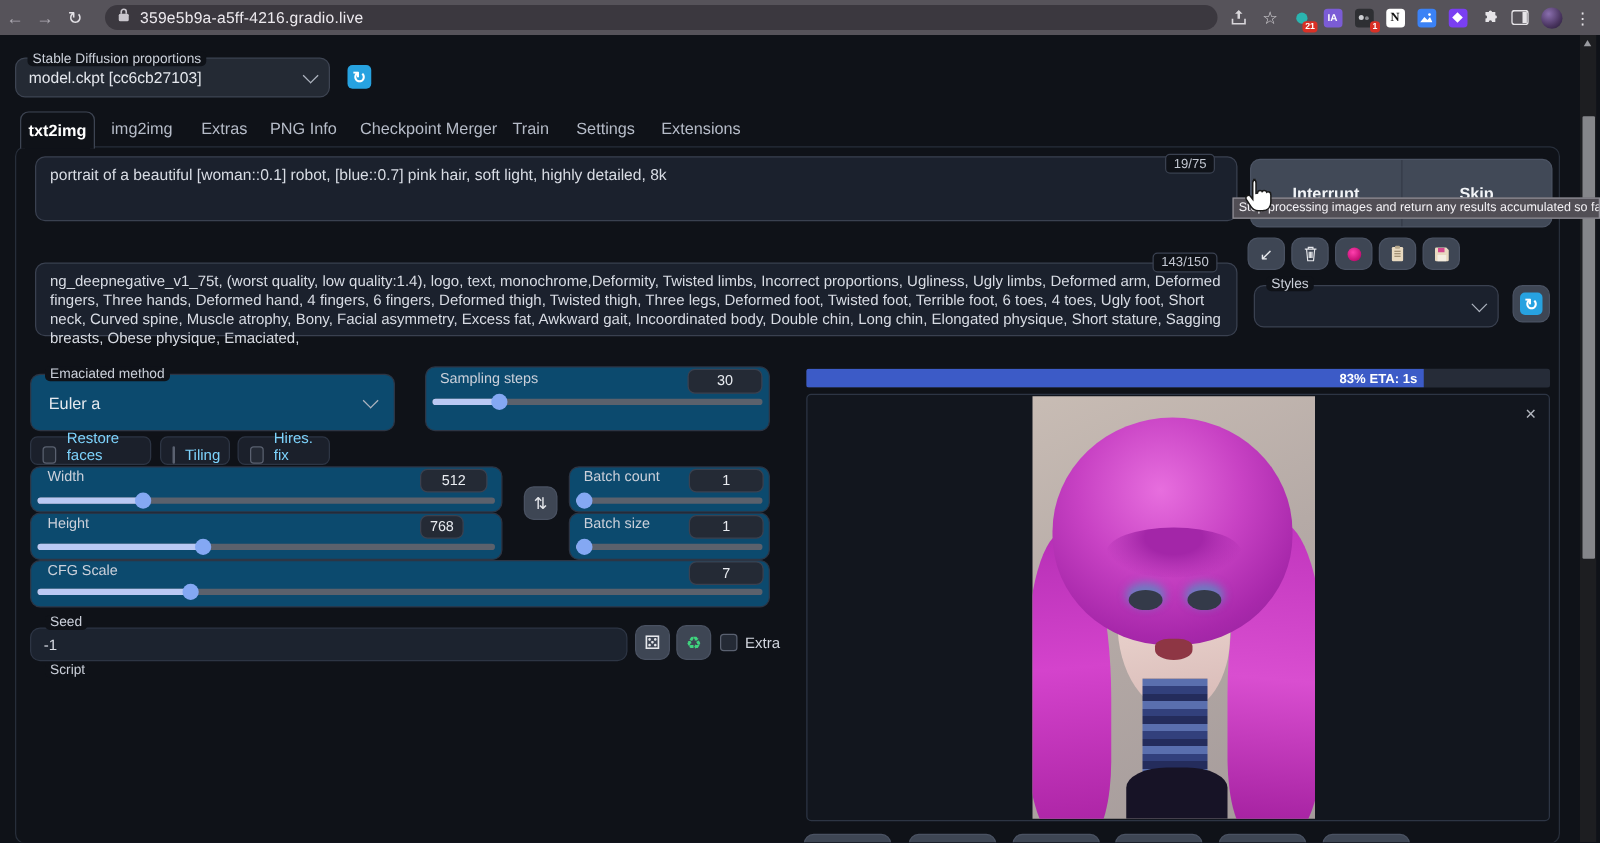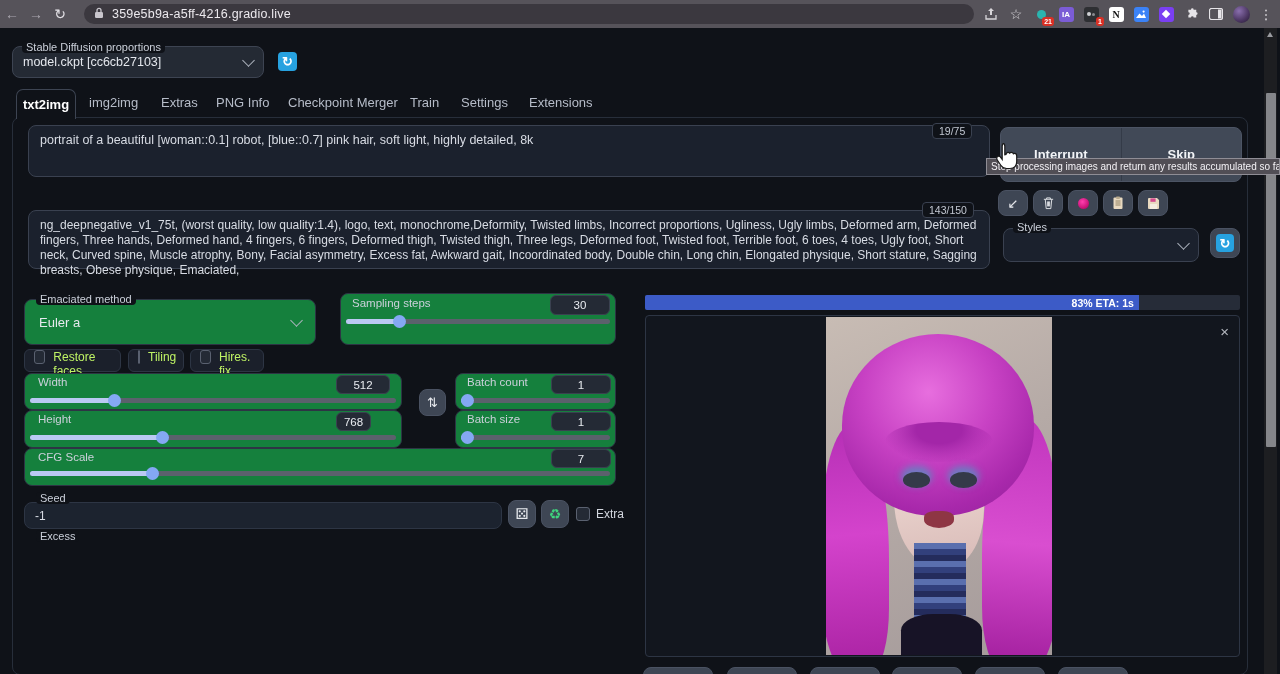--- a/index.html
+++ b/index.html
@@ -55,29 +55,29 @@
   .toolrow{position:absolute;left:998px;top:190px;display:flex;gap:5px;z-index:2;}
   .toolbtn{width:30px;height:26px;background:#3e4654;border:1px solid #4a5262;border-radius:8px;
     display:flex;align-items:center;justify-content:center;color:#e6e8ec;font-size:13px;box-sizing:border-box;}
   .pinkdot{width:11px;height:11px;border-radius:50%;background:radial-gradient(circle at 40% 35%,#ff3fae,#c71277 65%,#90094f);}
   .styles-box{position:absolute;left:1003px;top:228px;width:196px;height:34px;background:#1b212d;border:1px solid #3a4150;
     border-radius:8px;box-sizing:border-box;display:flex;align-items:center;padding:0 10px;}
   .styles-refresh{position:absolute;left:1210px;top:228px;width:30px;height:30px;background:#3e4654;border:1px solid #4a5262;
     border-radius:8px;display:flex;align-items:center;justify-content:center;box-sizing:border-box;}
 
   
-  .blk{position:absolute;background:#15803d;border:1px solid #2d3544;border-radius:8px;box-sizing:border-box;}
+  .blk{position:absolute;background:#0c4a6e;border:1px solid #2d3544;border-radius:8px;box-sizing:border-box;}
   .numbox{position:absolute;background:#242a35;border:1px solid #3a4150;border-radius:6px;color:#e8ebf0;
     font-size:11.5px;display:flex;align-items:center;justify-content:center;box-sizing:border-box;}
   .slider{position:absolute;height:5px;border-radius:3px;background:#5b616c;}
   .sfill{position:relative;height:5px;border-radius:3px;background:#bac9f3;}
   .knob{position:absolute;right:-7px;top:-4px;width:13px;height:13px;border-radius:50%;background:#84a8f3;}
   .cb{width:14px;height:14px;border:1.5px solid #5a6170;border-radius:3px;background:#242a35;box-sizing:border-box;}
   .chip{position:absolute;top:349px;height:23px;background:#1b202b;border:1px solid #2d3544;border-radius:6px;
-    display:flex;align-items:flex-start;gap:8px;padding:0 9px;box-sizing:border-box;font-size:12px;color:#bef264;}
+    display:flex;align-items:flex-end;gap:8px;padding:0 9px;box-sizing:border-box;font-size:12px;color:#7dd3fc;}
   .flabel{font-size:11.5px;color:#cbd0da;}
   .selbox-val{font-size:13px;color:#e6e9ee;}
 
   
   .progress{position:absolute;left:645px;top:295px;width:595px;height:15px;background:#262c38;border-radius:2px;overflow:hidden;}
   .pfill{height:15px;background:#3c5bc7;display:flex;align-items:center;justify-content:flex-end;padding-right:5px;box-sizing:border-box;}
   .ptext{font-size:10.5px;font-weight:bold;color:#fff;white-space:nowrap;}
   .gallery{position:absolute;left:645px;top:315px;width:595px;height:342px;background:#12161e;border:1px solid #2d3544;
     border-radius:4px;box-sizing:border-box;}
   .gclose{position:absolute;right:10px;top:8px;font-size:15px;color:#b3b7bf;line-height:1;}
@@ -337,21 +337,21 @@
   </div>
   <div class="toolbtn" style="position:absolute;left:508px;top:500px;width:28px;height:28px;">
       <span style="font-size:15px;">⚄</span>
     </div>
   <div class="toolbtn" style="position:absolute;left:541px;top:500px;width:28px;height:28px;">
       <span style="color:#3fd47e;font-size:14px;">♻</span>
     </div>
   <span class="cb" style="position:absolute;left:576px;top:507px;"></span>
   <span style="position:absolute;left:596px;top:507px;font-size:12px;color:#d3d7df;">Extra</span>
 
-  <span class="block-label" style="left:36px;top:530px;">Excess</span>
+  <span class="block-label" style="left:36px;top:530px;">Script</span>
 
   <div class="progress">
     <div class="pfill" style="width: 83%;">
       <span class="ptext">83% ETA: 1s</span>
     </div>
   </div>
 
   <div class="gallery">
     <div class="preview">
       <div class="hair-l"></div>

